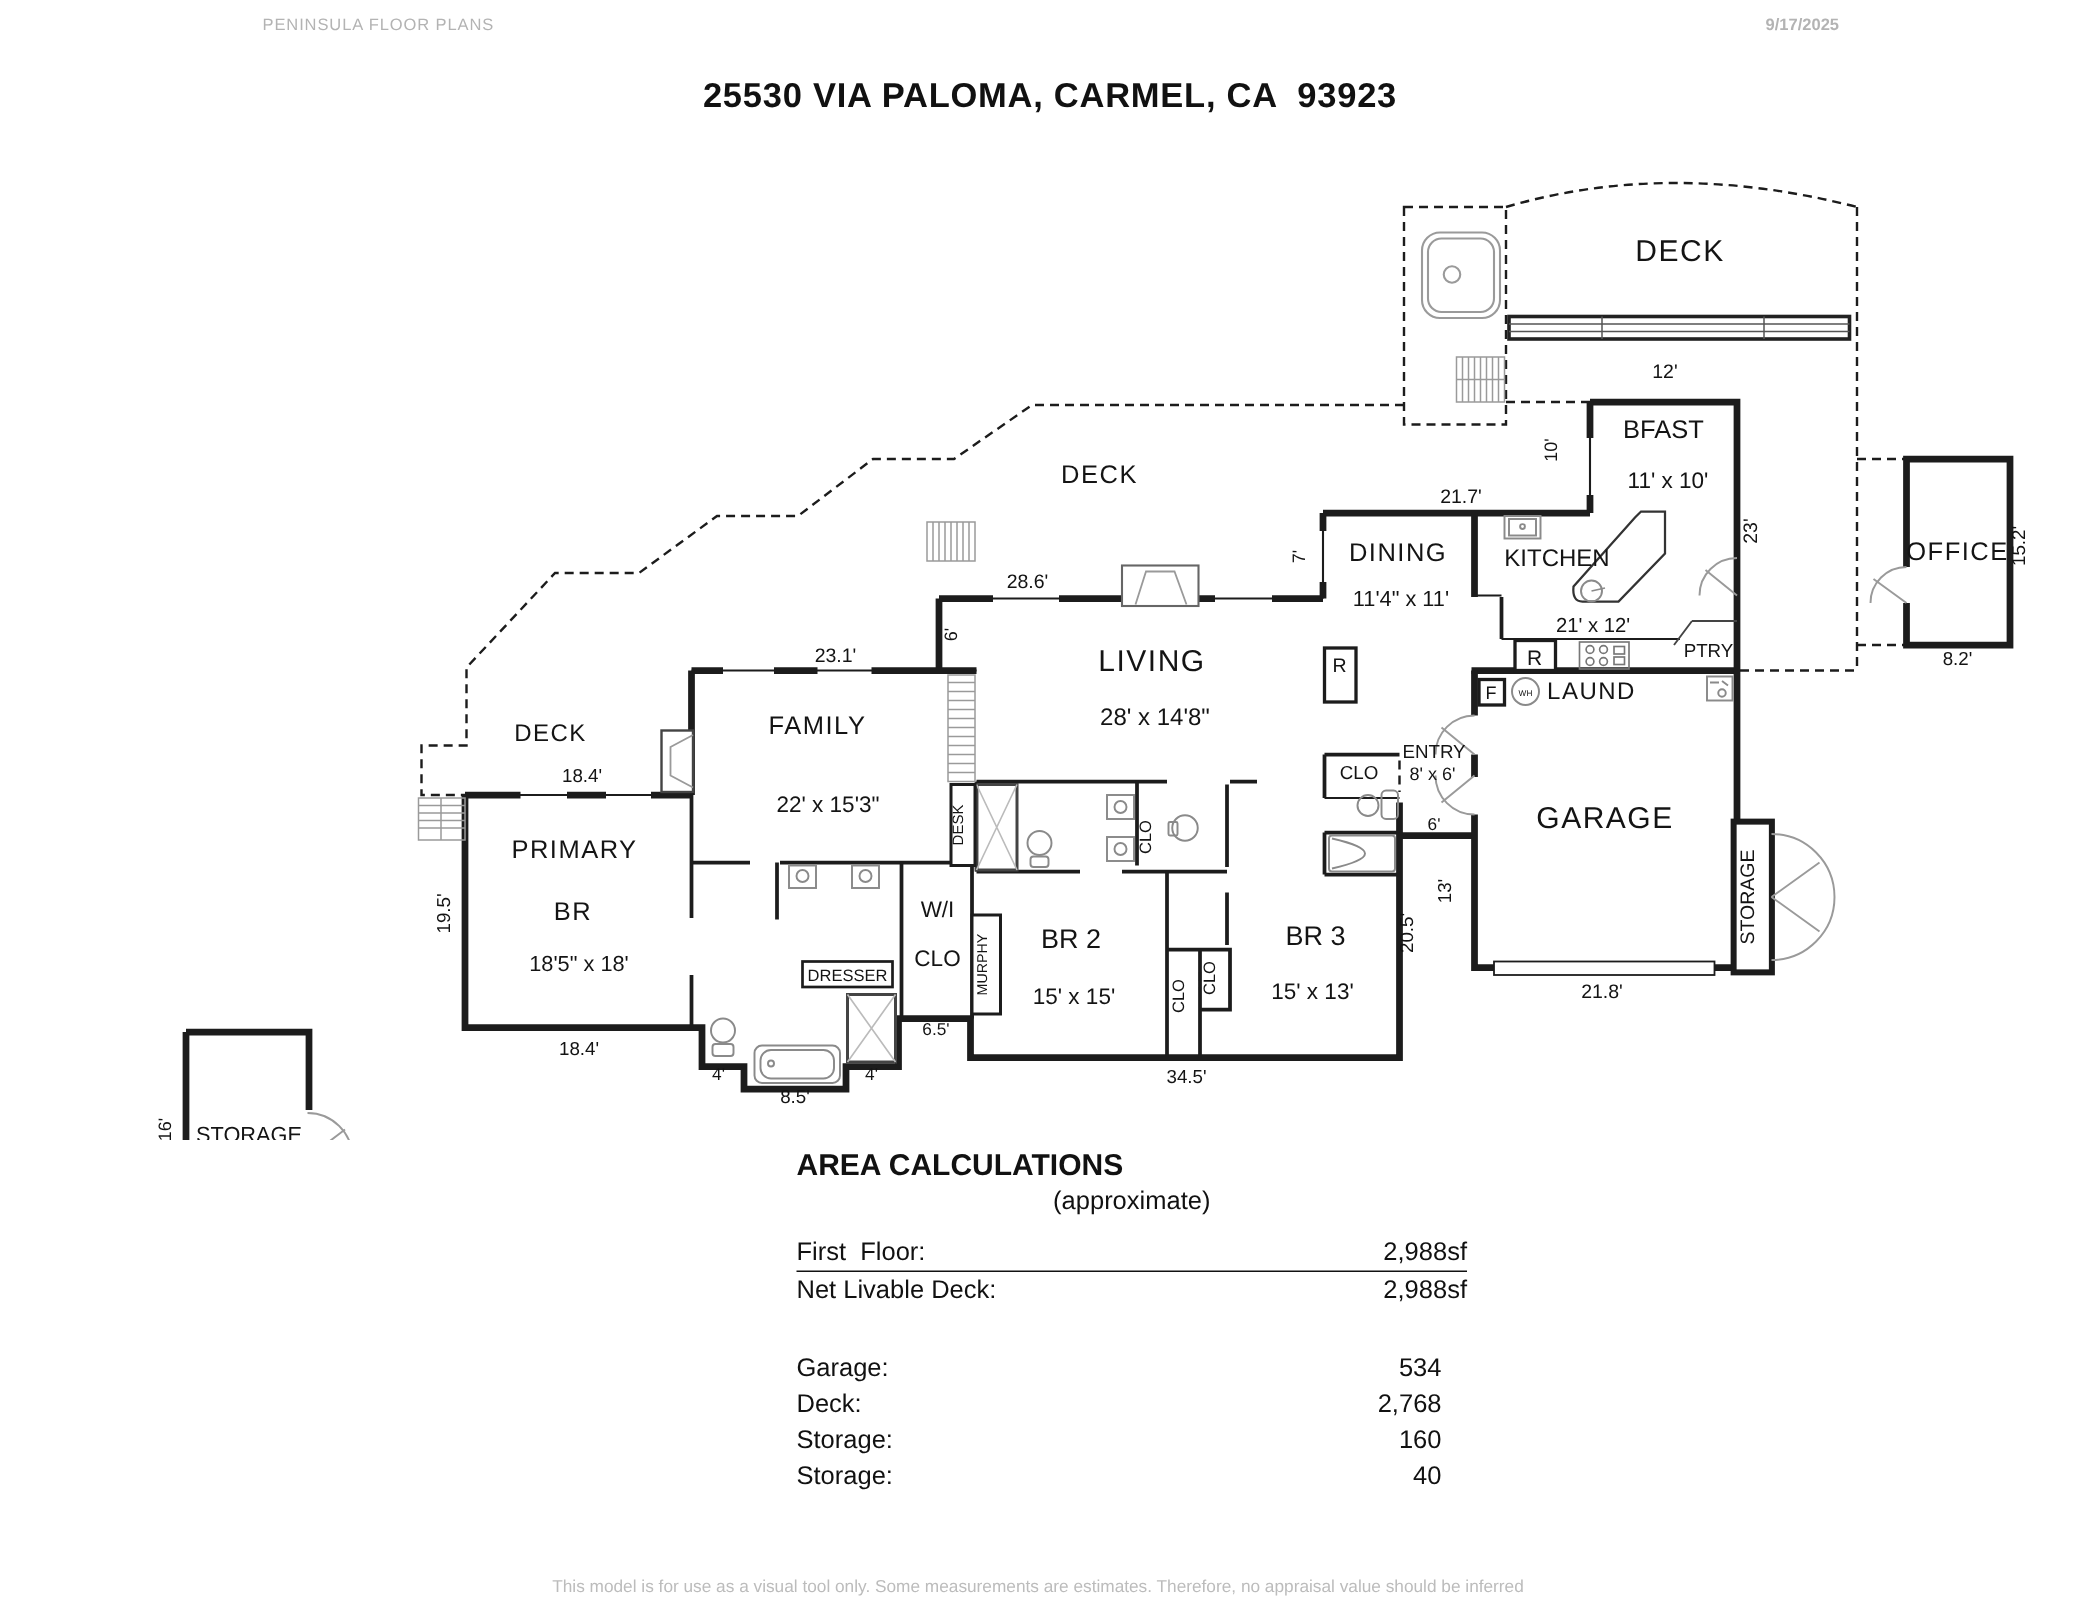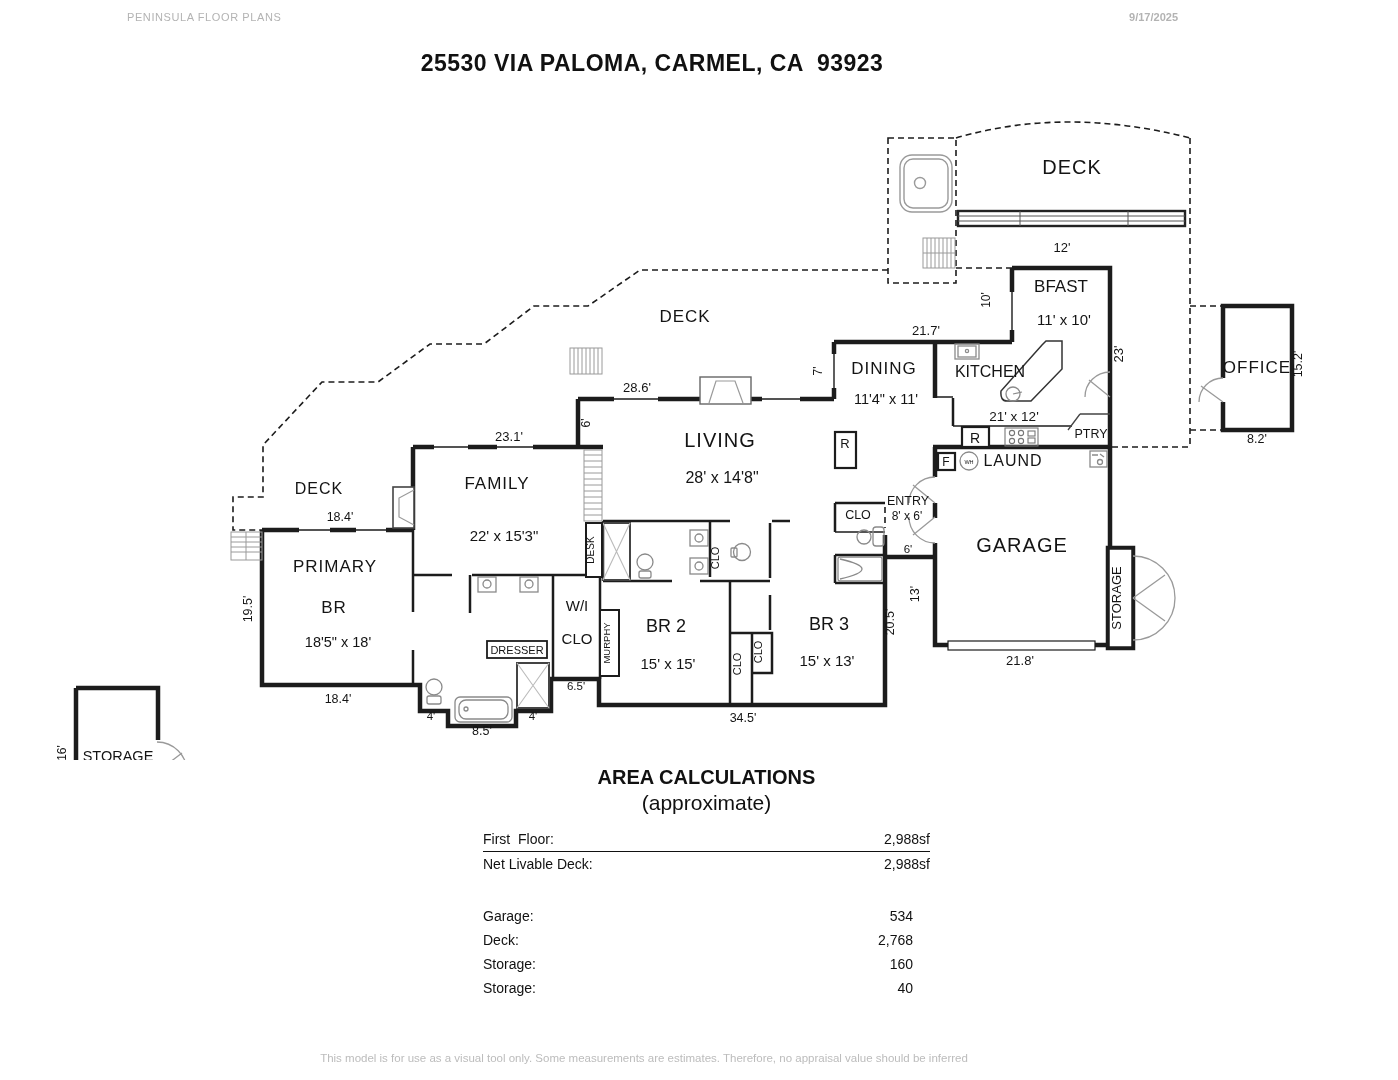--- a/index.html
+++ b/index.html
@@ -1,28 +1,28 @@
 <!DOCTYPE html>
 <html><head>
 <meta charset="utf-8">
 <style>
   html,body{margin:0;padding:0;background:#fff;width:1398px;height:1080px;overflow:hidden;
     font-family:"Liberation Sans", sans-serif;}
-  .stage{position:relative;width:1304px;height:1080px;background:#fff;}
+  .stage{position:relative;width:1304px;height:1080px;background:#fff;margin-left:48px;}
   .brand{position:absolute;left:127px;top:11px;font-size:11px;letter-spacing:.6px;color:#b3b3b3;white-space:pre;}
   .date{position:absolute;right:126px;top:11px;font-size:11px;color:#b3b3b3;font-weight:bold;}
   .title{position:absolute;left:0;right:0;top:50px;text-align:center;font-size:23px;font-weight:bold;
     color:#111;white-space:pre;letter-spacing:.5px;}
   .footer{position:absolute;left:0;right:16px;top:1052px;text-align:center;font-size:11.5px;color:#bcbcbc;}
   svg{position:absolute;left:0;top:0;}
   svg text{fill:#141414;font-family:"Liberation Sans", sans-serif;}
   .area{position:absolute;left:483px;top:766px;width:447px;color:#111;}
-  .area .hd{text-align:center;font-size:20px;font-weight:bold;}
-  .area .sub{text-align:center;font-size:21px;margin-top:2px;}
-  .arow{display:flex;justify-content:space-between;font-size:14px;line-height:24px;white-space:pre;}
+  .area .hd{text-align:left;font-size:20px;font-weight:bold;}
+  .area .sub{text-align:center;font-size:17px;margin-top:2px;}
+  .arow{display:flex;justify-content:space-between;font-size:17px;line-height:24px;white-space:pre;}
   .arow.u{border-bottom:1.5px solid #111;}
   .area .main{margin-top:12px;}
   .area .detail{margin-top:28px;padding-right:17px;}
   .arow .v{text-align:right;}
 </style>
 </head>
 <body>
 
 <div class="stage">
   <div class="brand">PENINSULA FLOOR PLANS</div>

